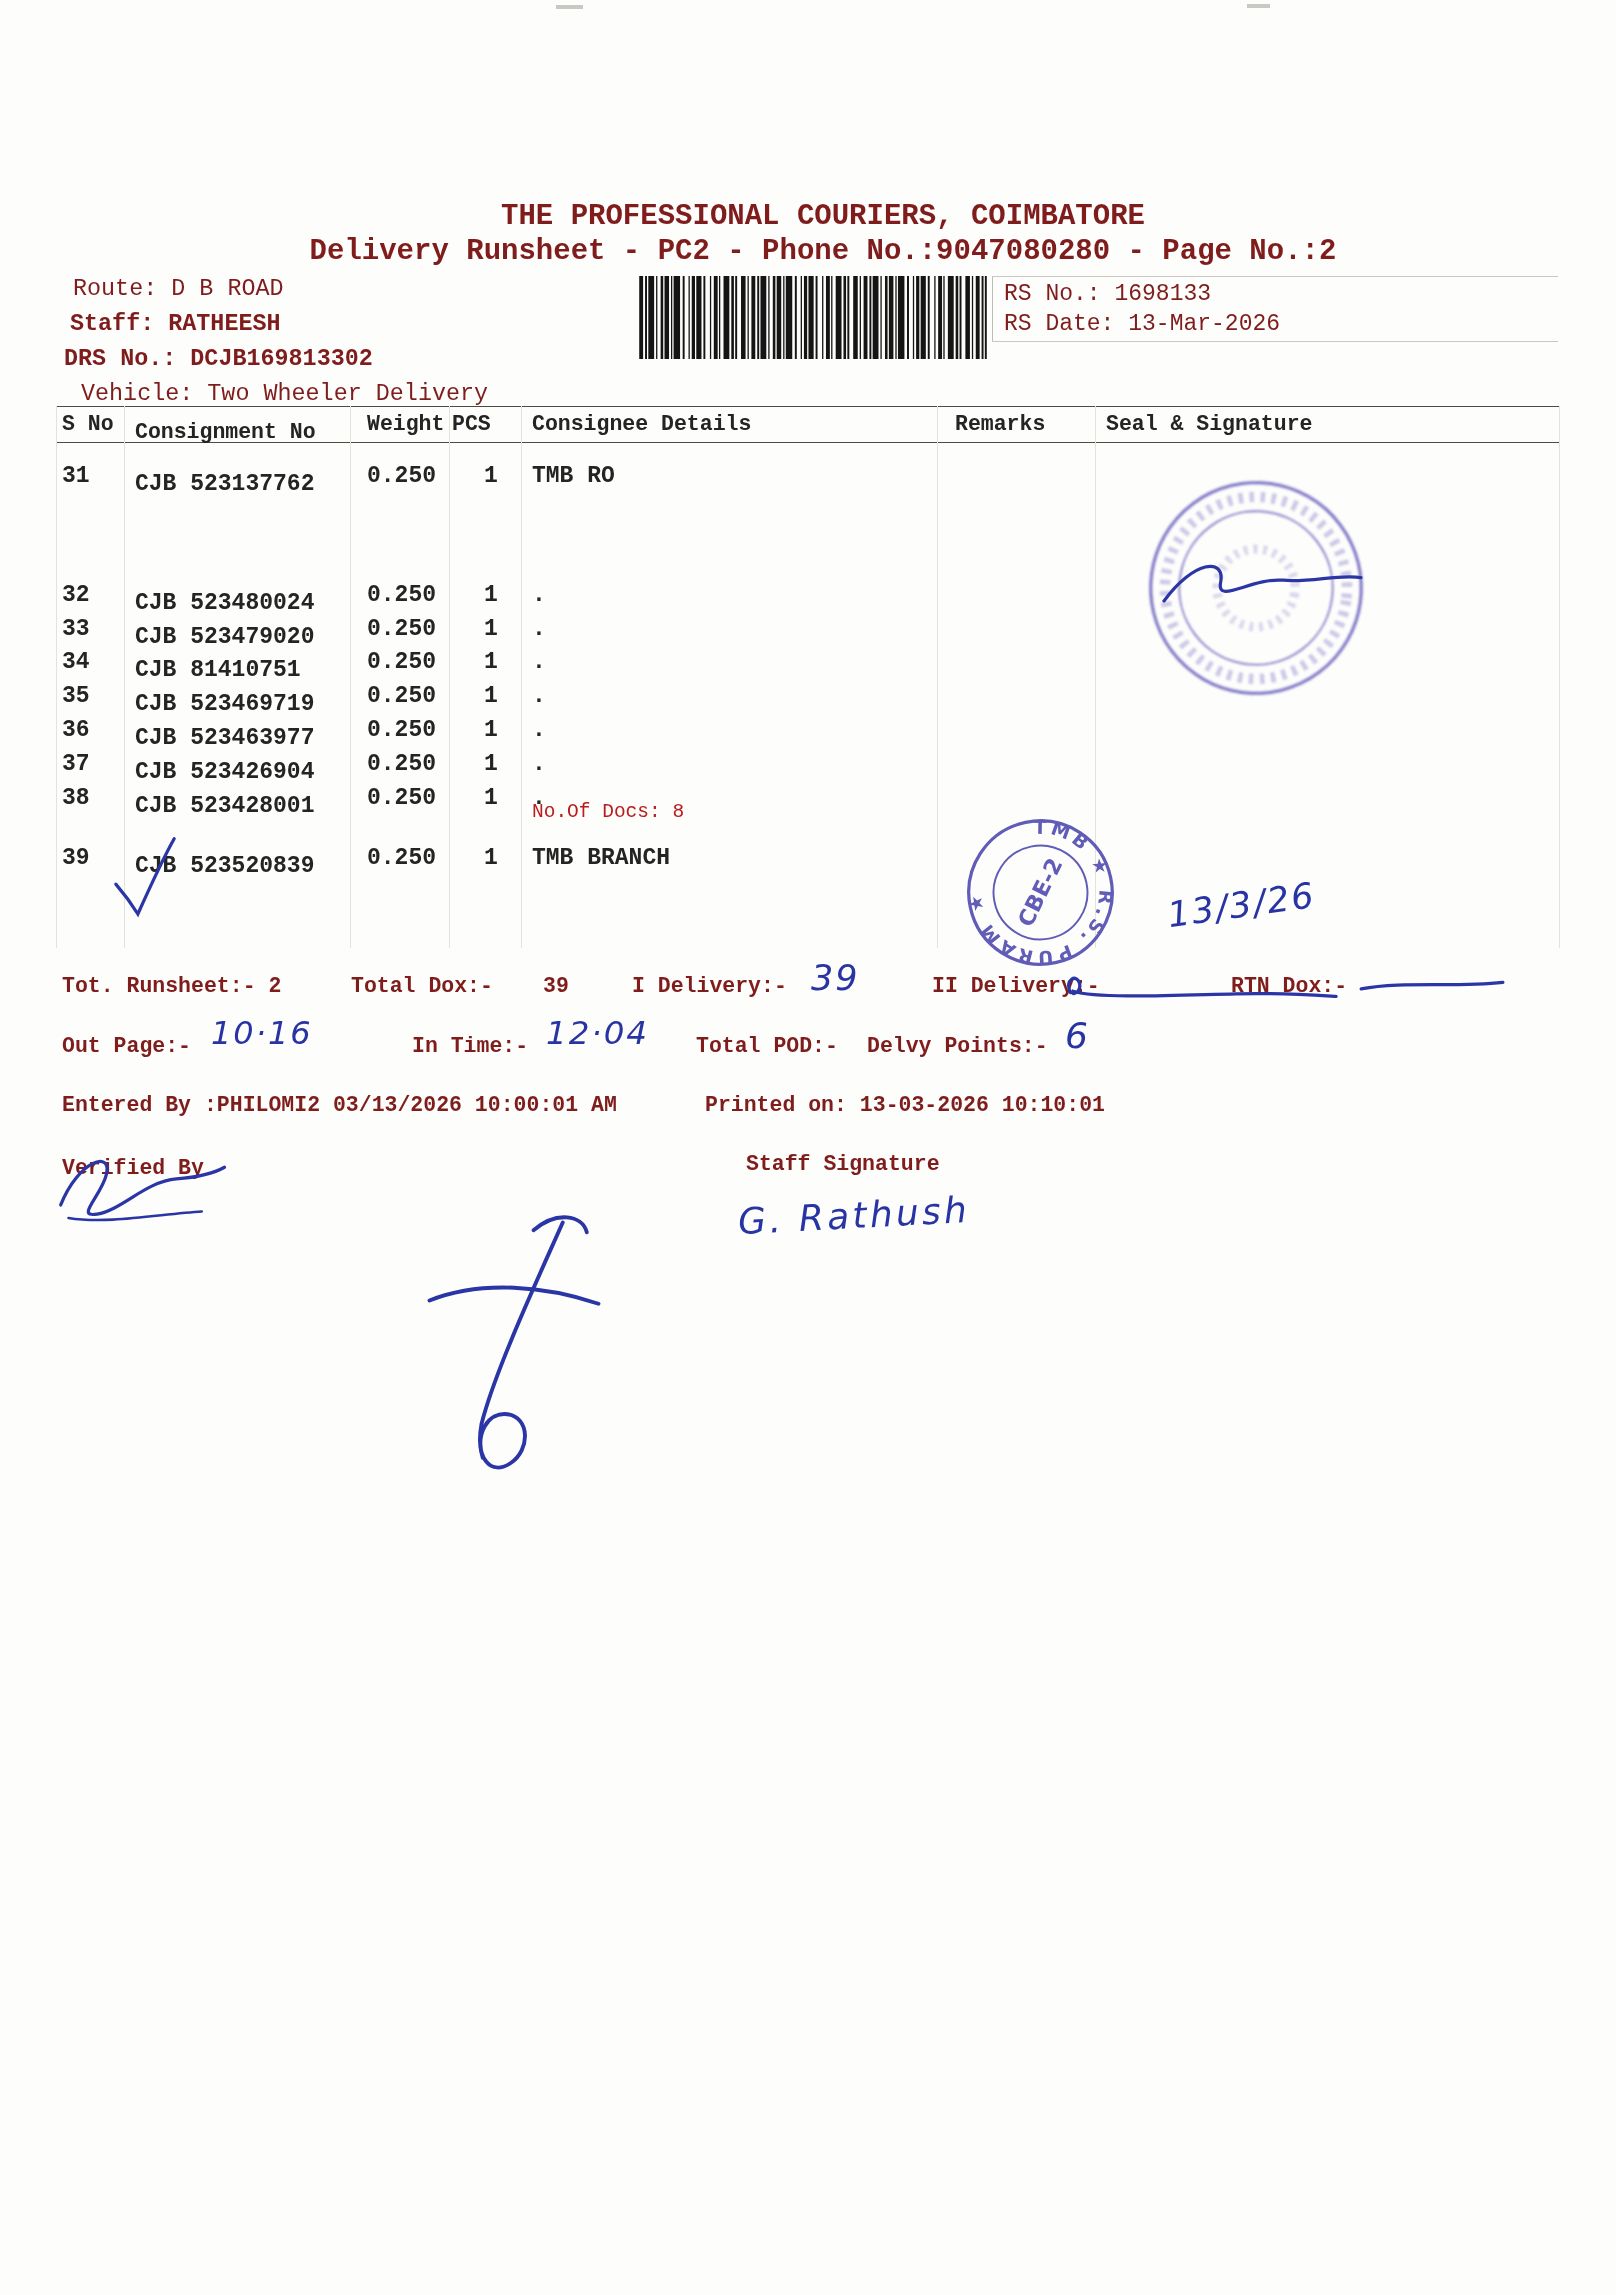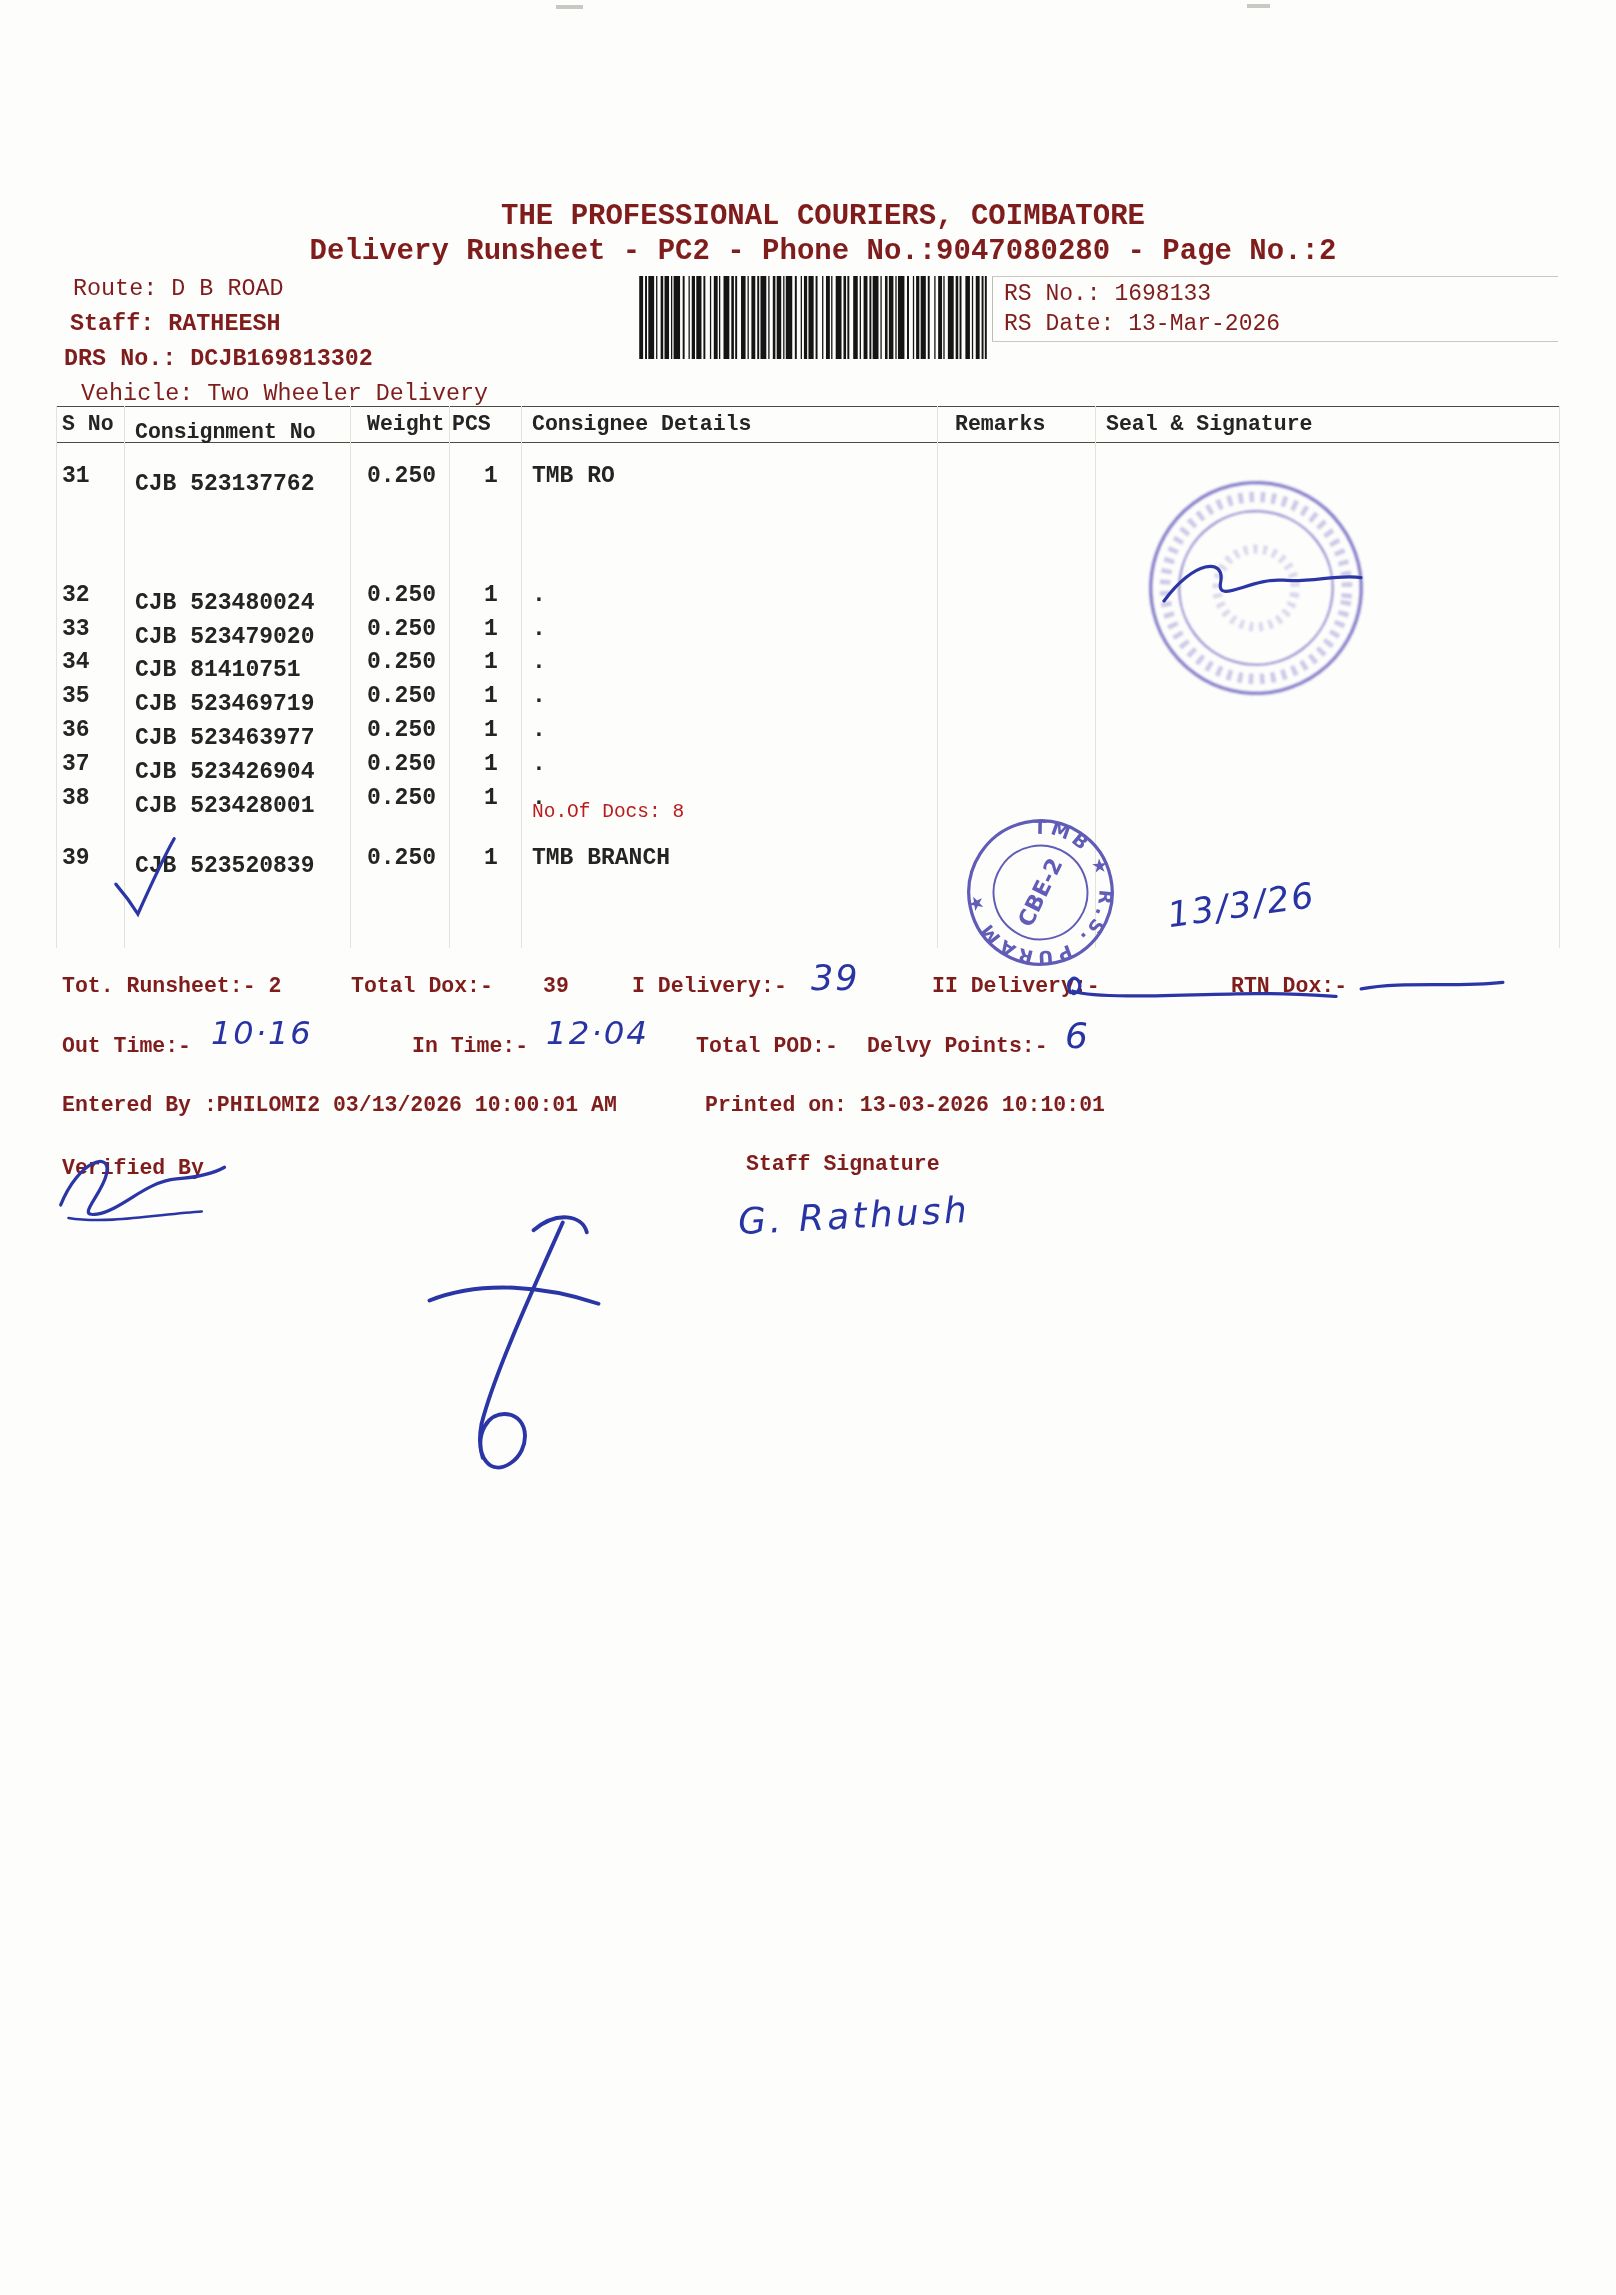--- a/index.html
+++ b/index.html
@@ -189,21 +189,21 @@
   <div class="hand" style="left:811px;top:958px;font-size:35px;">39</div>
   <div class="t b fs33" style="left:932px;top:974px;">II Delivery:-</div>
   <svg class="sig-svg" style="left:1060px;top:965px;" width="280" height="46" viewBox="0 0 430 70">
     <path d="M16,42 C6,22 26,12 30,28 C33,42 16,48 20,40 C60,52 180,46 270,44 C330,42 390,46 424,48" fill="none" stroke="#2b36a6" stroke-width="5" stroke-linecap="round"></path>
   </svg>
   <div class="t b fs33" style="left:1231px;top:974px;">RTN Dox:-</div>
   <svg class="sig-svg" style="left:1357px;top:972px;" width="150" height="26" viewBox="0 0 230 40">
     <path d="M6,26 C70,14 150,24 224,16" fill="none" stroke="#2b36a6" stroke-width="5" stroke-linecap="round"></path>
   </svg>
 
-  <div class="t b fs33" style="left:62px;top:1034px;">Out Time:-</div>
+  <div class="t b fs33" style="left:62px;top:1034px;">Out Page:-</div>
   <div class="hand" style="left:211px;top:1014px;font-size:32px;">10·16</div>
   <div class="t b fs33" style="left:412px;top:1034px;">In Time:-</div>
   <div class="hand" style="left:546px;top:1014px;font-size:32.5px;">12·04</div>
   <div class="t b fs33" style="left:676px;top:1034px;margin-left:20px;">Total POD:-</div>
   <div class="t b fs33" style="left:867px;top:1034px;">Delvy Points:-</div>
   <div class="hand" style="left:1065px;top:1015px;font-size:36px;">6</div>
 
   <div class="t b fs33" style="left:62px;top:1093px;">Entered By :PHILOMI2 03/13/2026 10:00:01 AM</div>
   <div class="t b fs33" style="left:705px;top:1093px;">Printed on: 13-03-2026 10:10:01</div>
 

